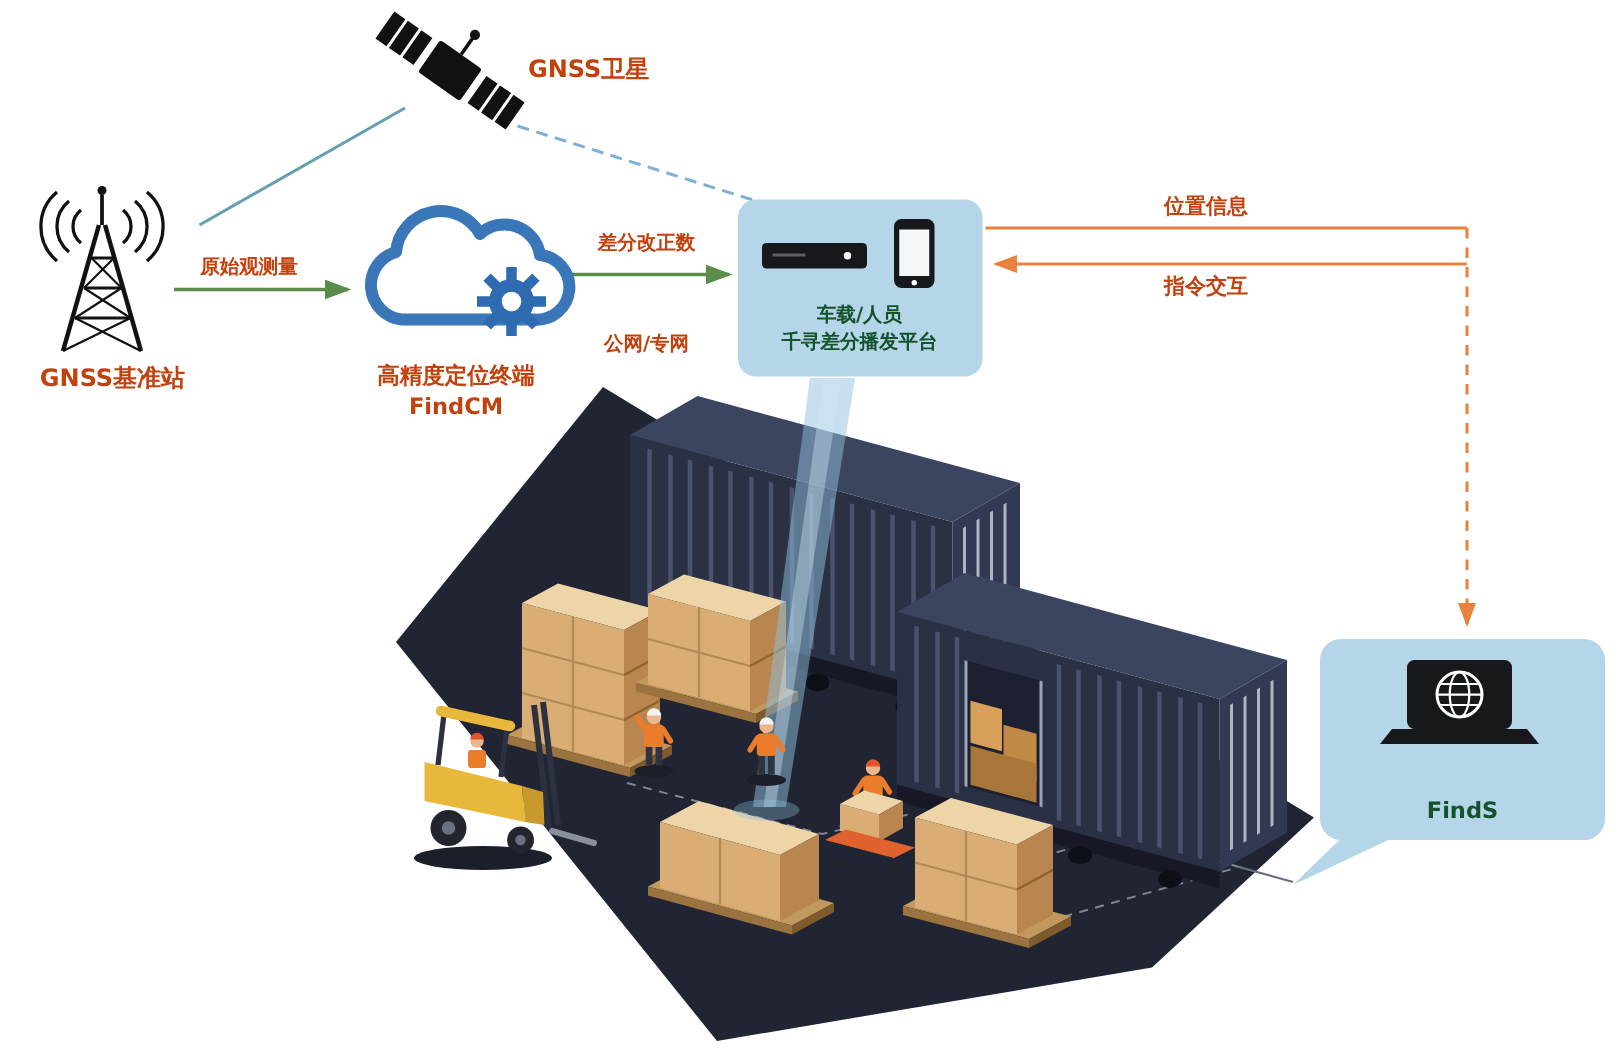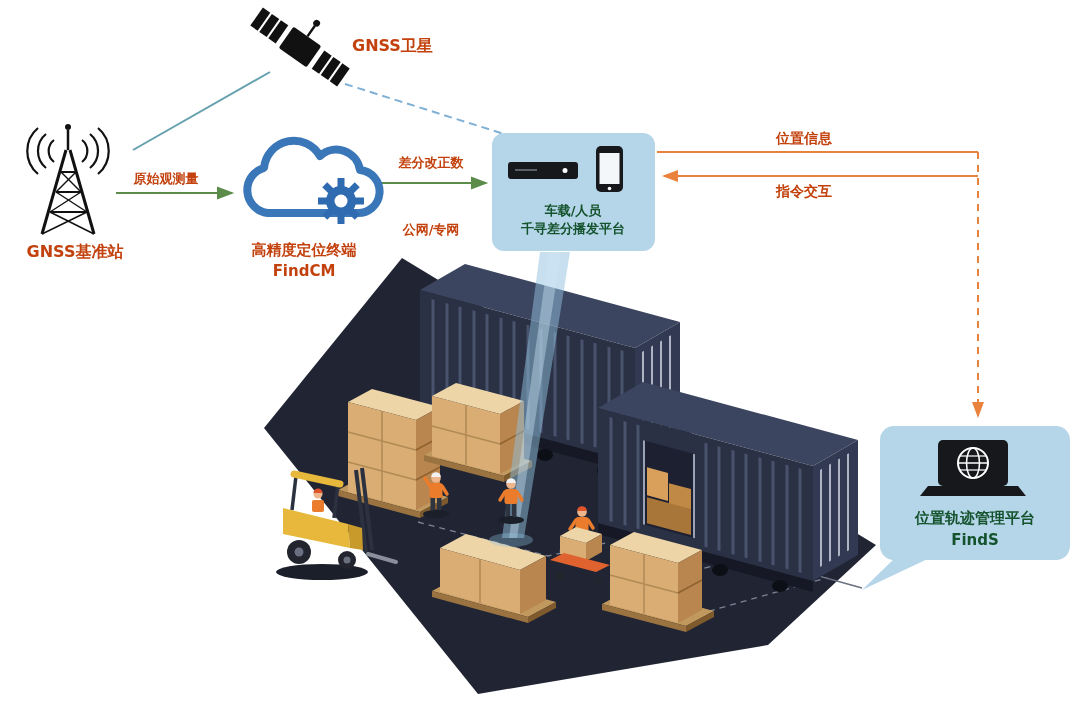--- a/index.html
+++ b/index.html
@@ -336,16 +336,15 @@
 
 <div class="lbl lbl-13" style="left:370px;top:155px;width:122px;">差分改正数</div>
 <div class="lbl lbl-13" style="left:370px;top:188px;width:122px;margin-top:34px;">公网/专网</div>
 
 <div class="lbl lbl-13 navy" style="left:494px;top:203px;width:158px;">车载/人员</div>
 <div class="lbl lbl-13 navy" style="left:494px;top:221px;width:158px;">千寻差分播发平台</div>
 
 <div class="lbl lbl-14" style="left:742px;top:130px;width:124px;">位置信息</div>
 <div class="lbl lbl-14" style="left:742px;top:183px;width:124px;">指令交互</div>
 
-<div class="lbl lbl-15 navy" style="left:882px;top:509px;width:186px;">位置轨迹管理平台</div>
 <div class="lbl lbl-15 navy" style="left:882px;top:531px;width:186px;">FindS</div>
 
 </div>
 
 </body></html>

